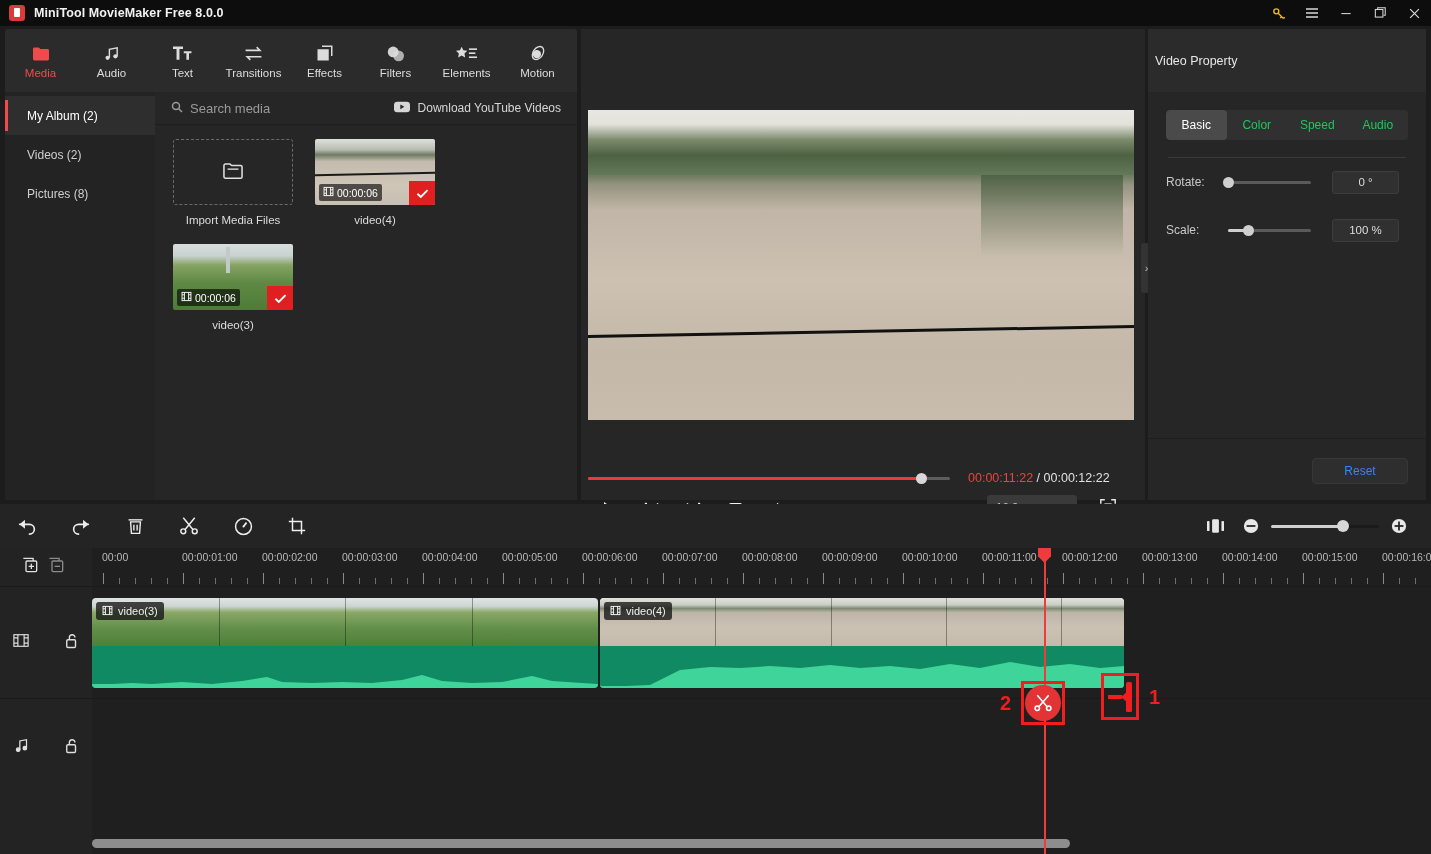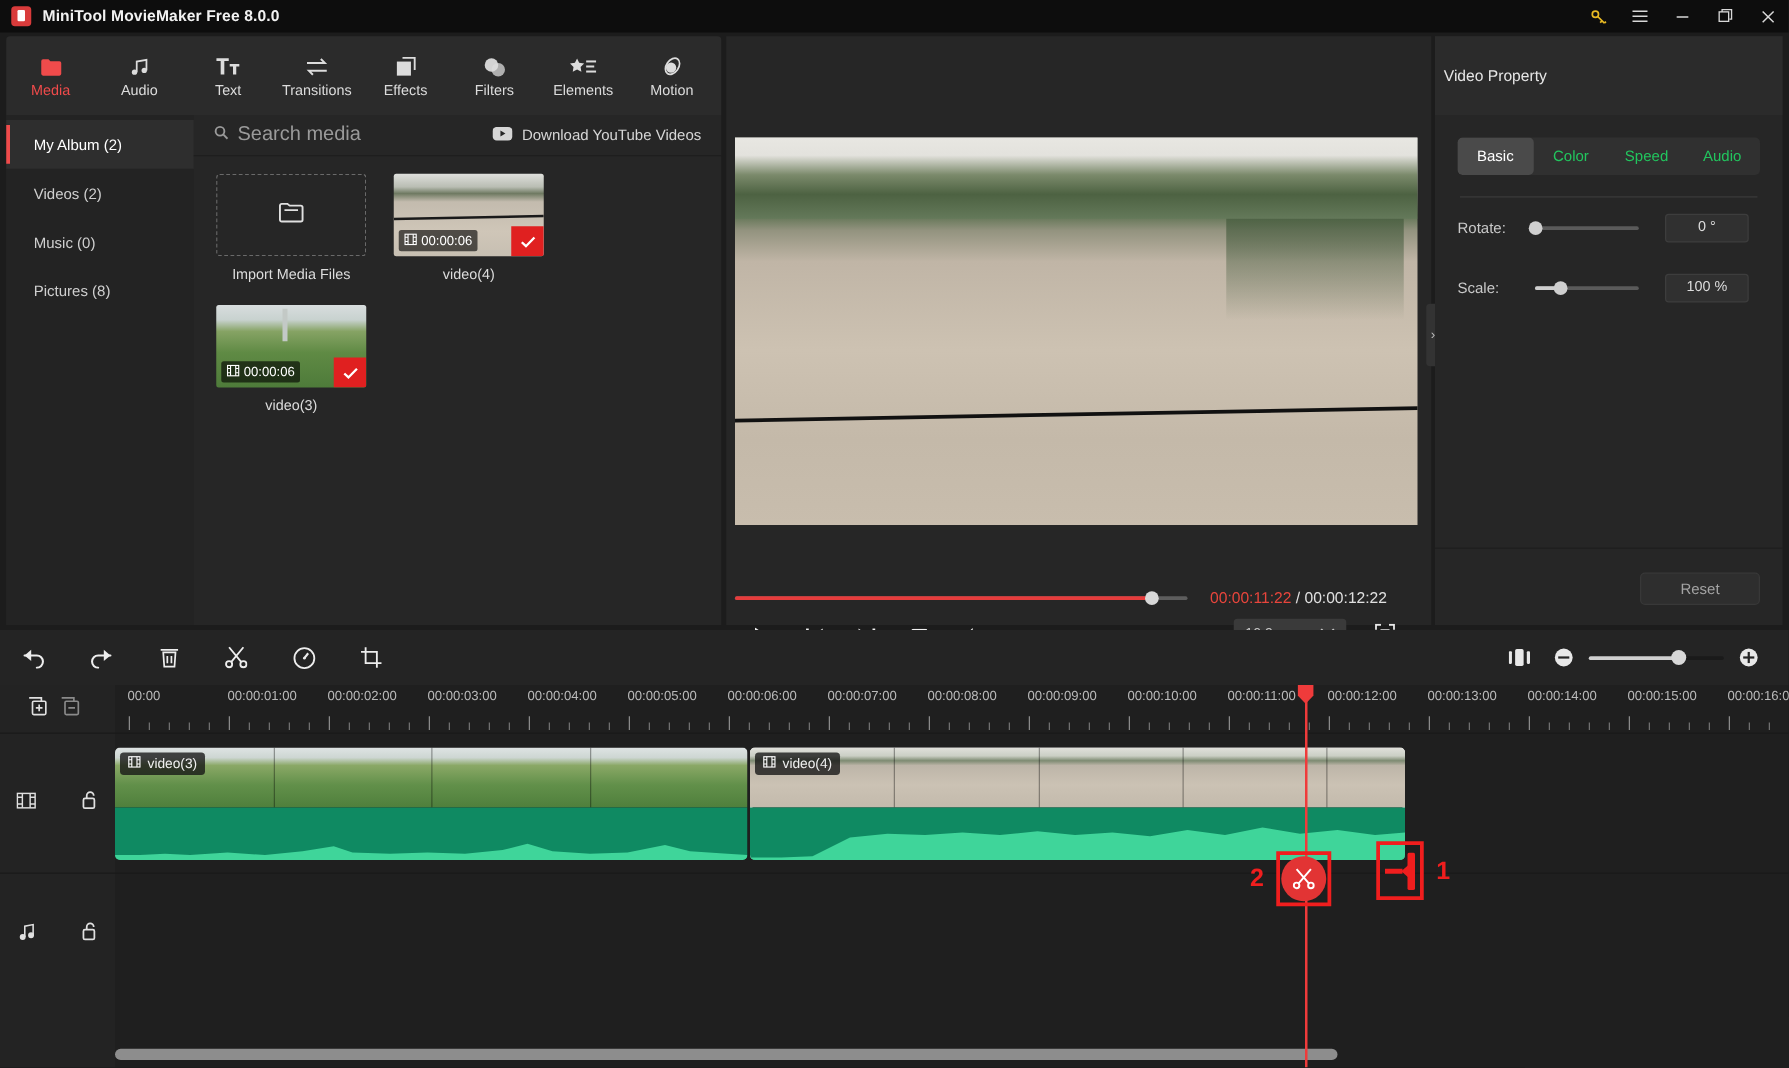--- a/index.html
+++ b/index.html
@@ -60,21 +60,21 @@
   }
   .lib-item.active { background:#2e2e2e; color:#fff; }
   .lib-item.active:before {
     content:""; position:absolute; left:0; top:4px; bottom:4px; width:3px; background:#f04b4b;
   }
   .lib-main { flex:1; position:relative; }
   .lib-bar {
     height:33px; display:flex; align-items:center; padding:0 16px;
     border-bottom:1px solid #1e1e1e;
   }
-  .search-wrap { display:flex; align-items:center; gap:7px; color:#9a9a9a; font-size:16px;text-align:right; }
+  .search-wrap { display:flex; align-items:center; gap:7px; color:#9a9a9a; font-size:13px;text-align:right; }
   .yt-wrap { margin-left:auto; display:flex; align-items:center; gap:8px; color:#d6d6d6; font-size:12px; }
   .grid { padding:14px 18px; display:flex; flex-wrap:wrap; gap:18px 22px; }
   .cell { width:120px; }
   .thumb {
     width:120px; height:66px; position:relative; overflow:hidden; border-radius:2px;
   }
   .import-box {
     width:120px; height:66px; border:1px dashed #6a6a6a; border-radius:3px;
     display:flex; align-items:center; justify-content:center; color:#e0e0e0;
   }
@@ -168,21 +168,21 @@
   .slider .sknob { position:absolute; top:50%; width:11px; height:11px; margin:-5.5px 0 0 -5.5px; background:#cfcfcf; border-radius:50%; }
   .numbox {
     margin-left:21px; width:67px; height:23px; background:#303030; border:1px solid #3d3d3d;
     border-radius:3px; display:flex; align-items:center; justify-content:center;
     font-size:11.5px; color:#dcdcdc;
   }
   .prop-foot { position:absolute; left:0; right:0; bottom:0; height:62px; border-top:1px solid #1e1e1e; }
   .reset-btn {
     position:absolute; right:18px; top:19px; width:96px; height:26px; background:#2e2e2e;
     border:1px solid #383838; border-radius:4px; display:flex; align-items:center;
-    justify-content:center; font-size:12px; color:#a3a3a3;
+    justify-content:center; font-size:12px; color:#3b82f6;
   }
   .panel-handle {
     position:absolute; left:1141px; top:243px; width:11px; height:50px; background:#333;
     border-radius:3px 0 0 3px; display:flex; align-items:center; justify-content:center;
     color:#bbb; font-size:11px;
   }
 
   
   .tl-toolbar {
     position:absolute; left:0; top:504px; width:1431px; height:44px; background:#242424;
@@ -364,23 +364,20 @@
     </div>
   </div>
 
   <div class="lib">
     <div class="lib-side">
       <div class="lib-item active">
         <span>My Album (2)</span>
       </div>
       <div class="lib-item">
         <span>Videos (2)</span>
-      </div>
-      <div class="lib-item">
-        <span>Music (0)</span>
       </div>
       <div class="lib-item">
         <span>Pictures (8)</span>
       </div>
     </div>
     <div class="lib-main">
       <div class="lib-bar">
         <div class="search-wrap">
           <span>
             <svg width="12" height="12" viewBox="0 0 24 24" fill="none" stroke="#9a9a9a" stroke-width="3">

